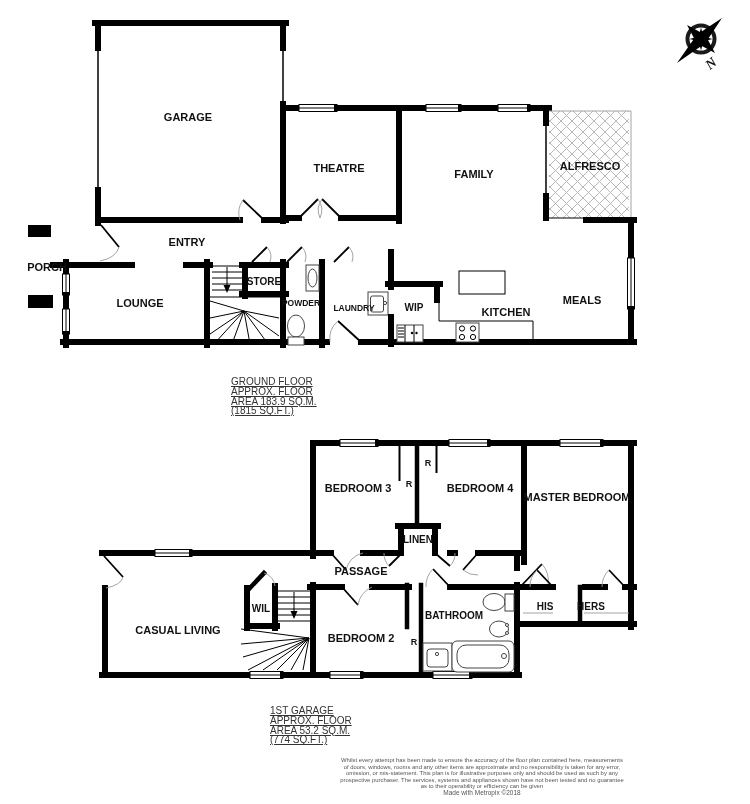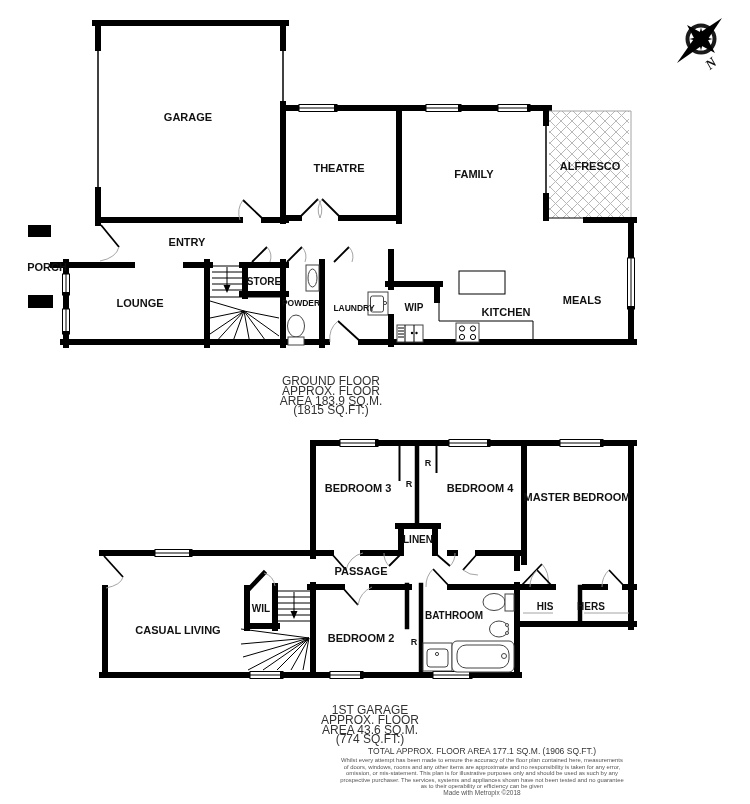--- a/index.html
+++ b/index.html
@@ -19,21 +19,21 @@
   .fix{stroke:#444;stroke-width:1;fill:#fff;}
   .blk{fill:#000;stroke:none;}
   
   text{fill:#111;text-anchor:middle;}
   .lbl{font:bold 11px "Liberation Sans",sans-serif;}
   .lblm{font:bold 10px "Liberation Sans",sans-serif;}
   .lbls{font:bold 8.5px "Liberation Sans",sans-serif;}
   .lblr{font:bold 9px "Liberation Sans",sans-serif;}
   .north{font:italic bold 14px "Liberation Serif",serif;}
   
-  .cap{position:absolute;text-align:center;color:#333;font-size:12px;line-height:9.8px;}
+  .cap{position:absolute;text-align:left;color:#333;font-size:10px;line-height:9.8px;text-decoration:underline;}
   .capline{white-space:nowrap;}
   .total{position:absolute;text-align:center;color:#333;font-size:8.5px;white-space:nowrap;}
   .disc{position:absolute;text-align:center;color:#555;font-size:5.9px;line-height:6.5px;}
   .credit{position:absolute;text-align:center;color:#555;font-size:6.5px;white-space:nowrap;}
 </style>
 </head>
 <body>
 
 <div id="page">
 <svg width="750" height="804" viewBox="0 0 750 804">
@@ -400,25 +400,24 @@
   <div class="cap" style="left:231px;top:377px;width:200px;">
     <div class="capline">GROUND FLOOR</div>
     <div class="capline">APPROX. FLOOR</div>
     <div class="capline">AREA 183.9 SQ.M.</div>
     <div class="capline">(1815 SQ.FT.)</div>
   </div>
 
   <div class="cap" style="left:270px;top:706px;width:200px;">
     <div class="capline">1ST GARAGE</div>
     <div class="capline">APPROX. FLOOR</div>
-    <div class="capline">AREA 43.6 SQ.M.</div>
+    <div class="capline">AREA 53.2 SQ.M.</div>
     <div class="capline">(774 SQ.FT.)</div>
   </div>
 
-  <div class="total" style="left:282px;top:746px;width:400px;">TOTAL APPROX. FLOOR AREA 177.1 SQ.M. (1906 SQ.FT.)</div>
 
   <div class="disc" style="left:297px;top:757px;width:370px;">
     <div>Whilst every attempt has been made to ensure the accuracy of the floor plan contained here, measurements</div>
     <div>of doors, windows, rooms and any other items are approximate and no responsibility is taken for any error,</div>
     <div>omission, or mis-statement. This plan is for illustrative purposes only and should be used as such by any</div>
     <div>prospective purchaser. The services, systems and appliances shown have not been tested and no guarantee</div>
     <div>as to their operability or efficiency can be given</div>
   </div>
 
   <div class="credit" style="left:282px;top:789px;width:400px;">Made with Metropix ©2018</div>

